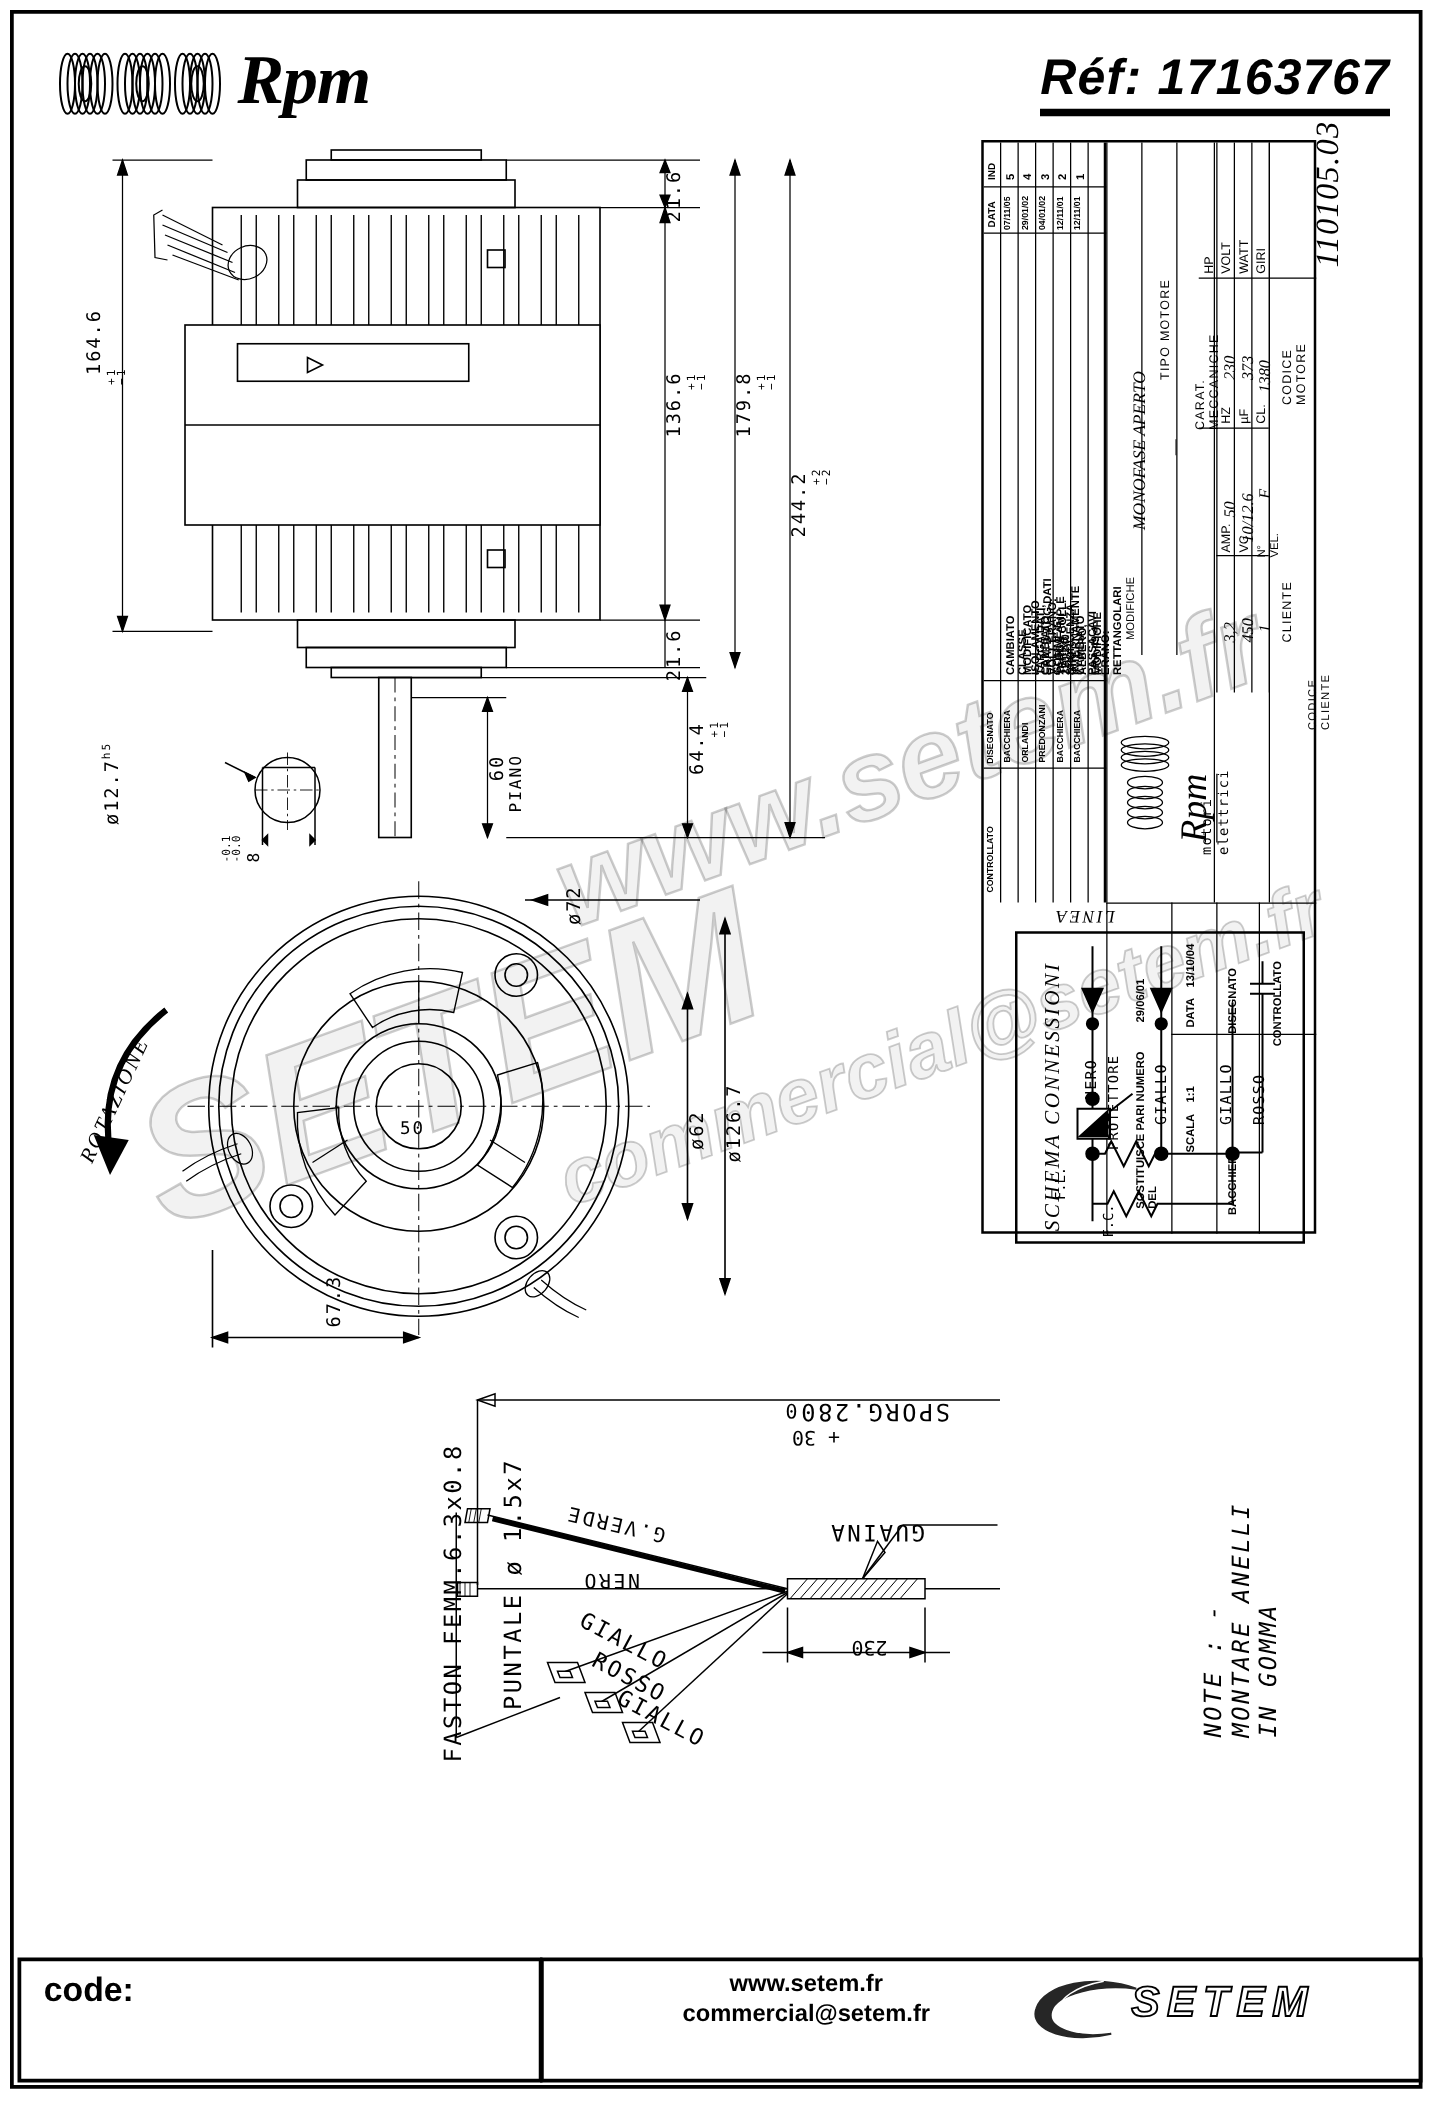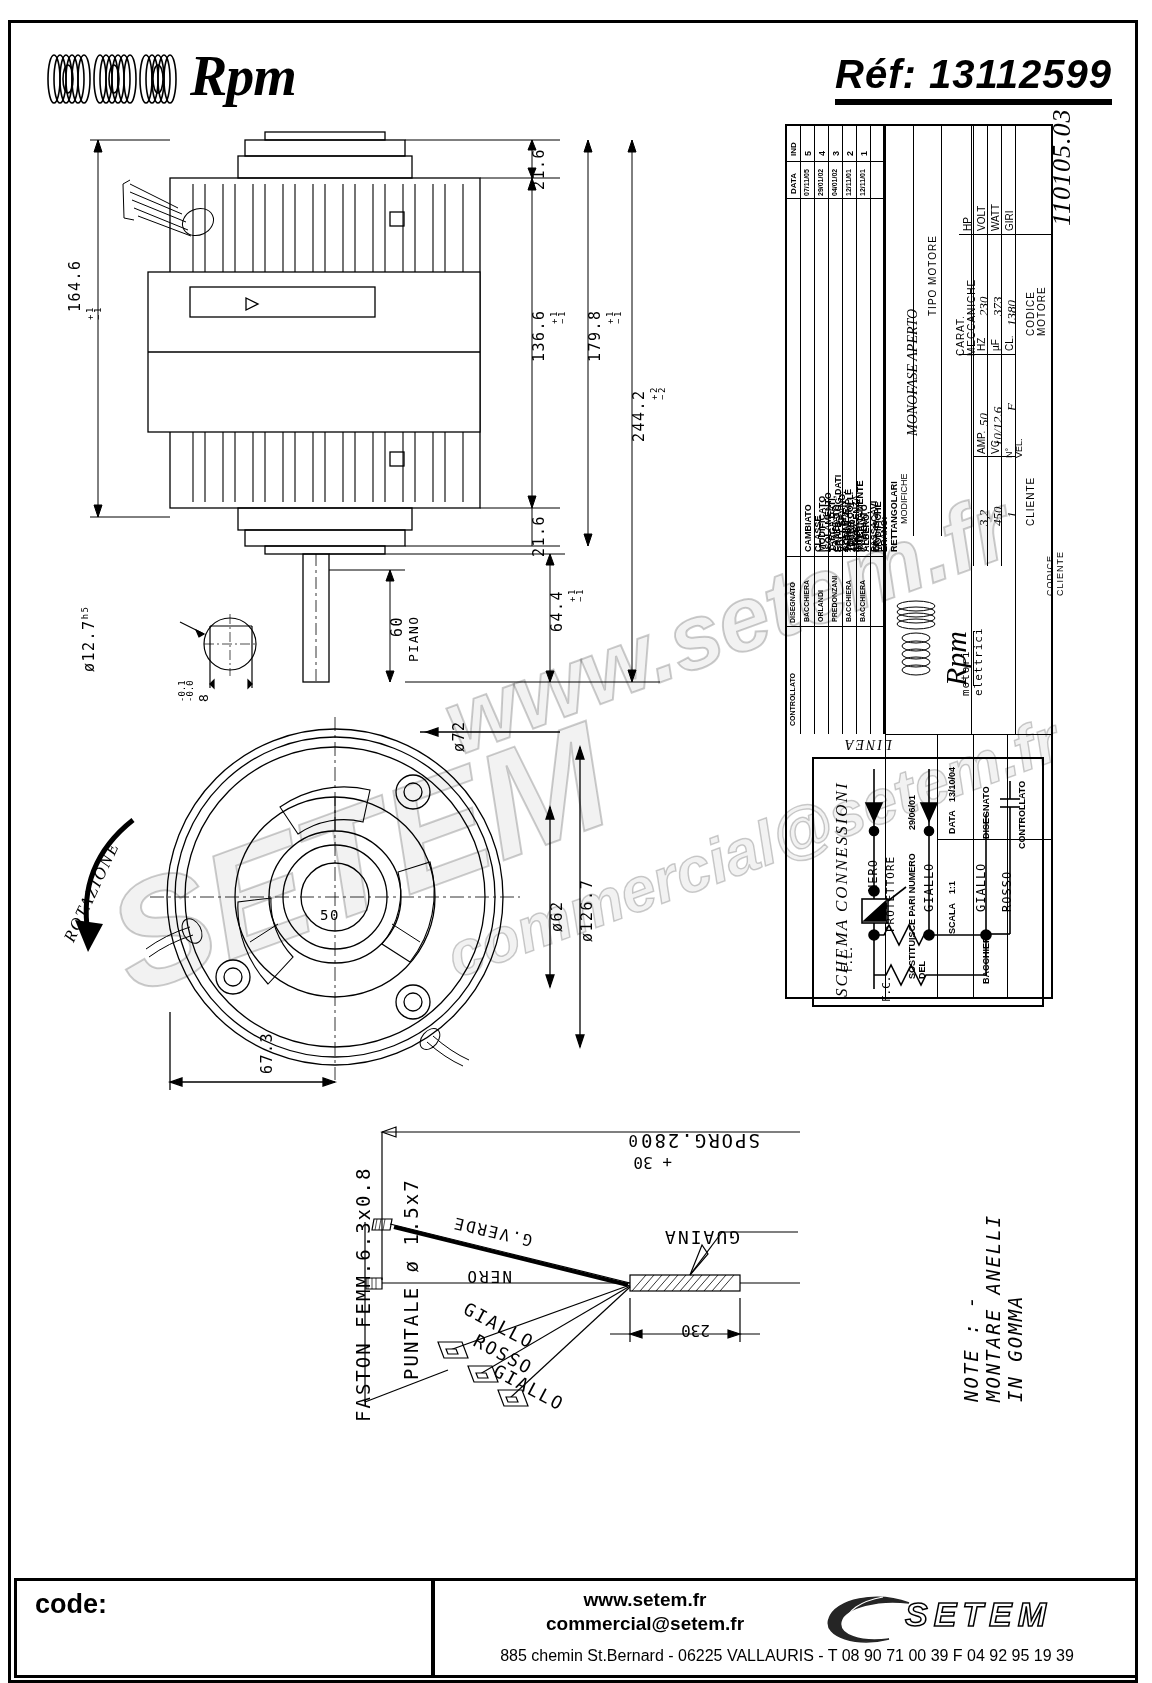--- a/index.html
+++ b/index.html
@@ -1,17 +1,17 @@
 <!DOCTYPE html>
 <html><head>
 <meta charset="utf-8">
 <style>
   html,body{margin:0;padding:0;background:#fff;}
   body{width:1152px;height:1683px;position:relative;font-family:"Liberation Sans",sans-serif;color:#000;overflow:hidden;}
-  .page{position:absolute;left:0;top:12px;width:1152px;height:1498px;}
+  .page{position:absolute;left:0;top:0;width:1152px;height:1498px;}
   .frame{position:absolute;left:8px;top:8px;width:1130px;height:1663px;border:3px solid #000;box-sizing:border-box;}
   .abs{position:absolute;}
   .mono{font-family:"DejaVu Sans Mono",monospace;}
   .dimtxt{font-family:"DejaVu Sans Mono",monospace;font-size:15px;letter-spacing:1.5px;white-space:nowrap;}
   .tiny{font-size:9px;}
   .line{position:absolute;background:#000;}
   .hl{height:1px;}
   .vl{width:1px;}
   
   #header{position:absolute;left:20px;top:18px;width:1110px;height:80px;}
@@ -65,21 +65,21 @@
           <ellipse cx="108" cy="27" rx="6" ry="24"></ellipse>
             <ellipse cx="114" cy="27" rx="6" ry="24"></ellipse>
           <ellipse cx="120" cy="27" rx="6" ry="24"></ellipse>
             <ellipse cx="126" cy="27" rx="6" ry="24"></ellipse>
           <ellipse cx="132" cy="27" rx="6" ry="24"></ellipse>
           <ellipse cx="120" cy="27" rx="5" ry="14"></ellipse>
         </g>
       </g>
     </svg>
     <div id="logotext">Rpm</div>
-    <div id="reftxt">Réf:  13112599</div>
+    <div id="reftxt">Réf:  17163767</div>
   </div>
 
   <div class="wm" style="left:430px;top:560px;font-size:92px;transform:rotate(-20deg);-webkit-text-stroke:2px rgba(0,0,0,0.2);color:rgba(0,0,0,0.05);">www.setem.fr</div>
   <div class="wm" style="left:100px;top:760px;font-size:150px;transform:rotate(-20deg);-webkit-text-stroke:2px rgba(0,0,0,0.2);color:rgba(0,0,0,0.05);">SETEM</div>
   <div class="wm" style="left:430px;top:800px;font-size:62px;transform:rotate(-20deg);-webkit-text-stroke:1.5px rgba(0,0,0,0.2);color:rgba(0,0,0,0.05);">commercial@setem.fr</div>
 
   <div class="abs" style="left:60px;top:110px;width:660px;height:580px;">
     <svg width="660" height="580" viewBox="0 0 660 580">
       <g stroke="#000" fill="none" stroke-width="1.3">
 
@@ -575,21 +575,20 @@
   <div class="abs" style="left:842px;top:960px;transform:rotate(-90deg);transform-origin:0 0;font-size:11px;font-family:'DejaVu Sans Mono',monospace;">F.L.</div>
   <div class="abs" style="left:880px;top:990px;transform:rotate(-90deg);transform-origin:0 0;font-size:11px;font-family:'DejaVu Sans Mono',monospace;">F.C.</div>
 
   <div id="footer">
     <div class="fbox" id="codebox">
       <div id="codelabel">code:</div>
     </div>
     <div class="fbox" id="contactbox">
       <div id="weburl">www.setem.fr</div>
       <div id="mailurl">commercial@setem.fr</div>
-      <div id="addr">885 chemin St.Bernard  -  06225 VALLAURIS  -  T 08 90 71 00 39   F 04 92 95 19 39</div>
       <svg class="abs" width="110" height="62" viewBox="0 0 110 62" style="left:382px;top:8px;">
         <g stroke="#000" fill="none" stroke-width="1.6">
           <path d="M92,14 C60,2 18,10 12,30 C6,48 40,58 72,50 C44,54 20,46 24,32 C28,18 62,10 92,14 Z" fill="#000" opacity="0.85"></path>
           <path d="M66,8 C44,12 28,22 30,34 C32,46 52,50 70,46" stroke="#fff" stroke-width="1.2" fill="none"></path>
         </g>
       </svg>
       <div id="setemword">SETEM</div>
     </div>
   </div>
 </div>

